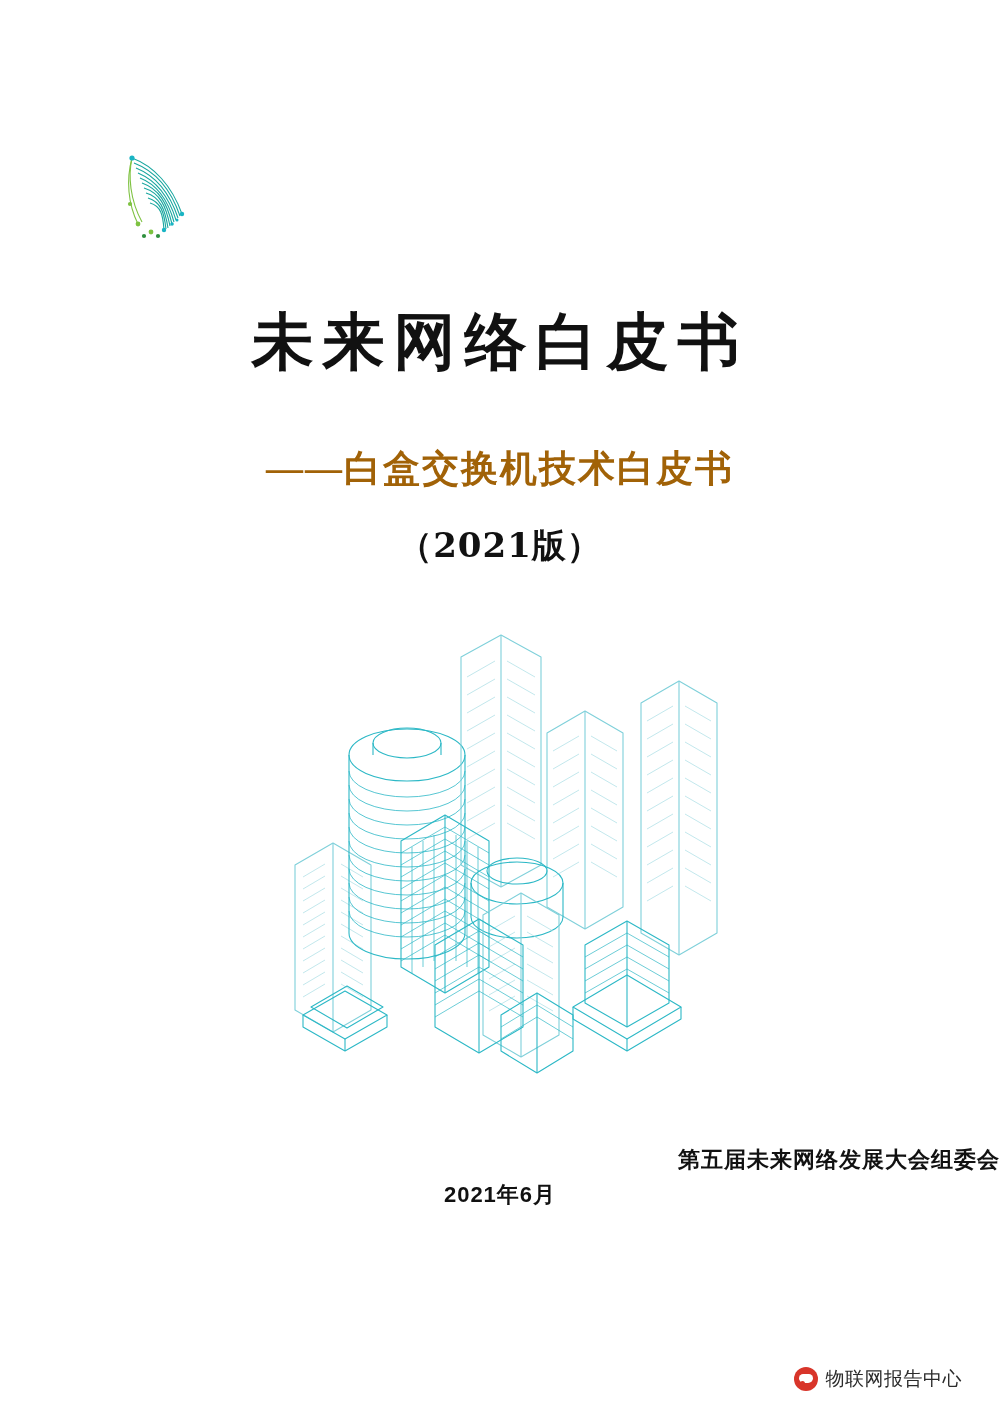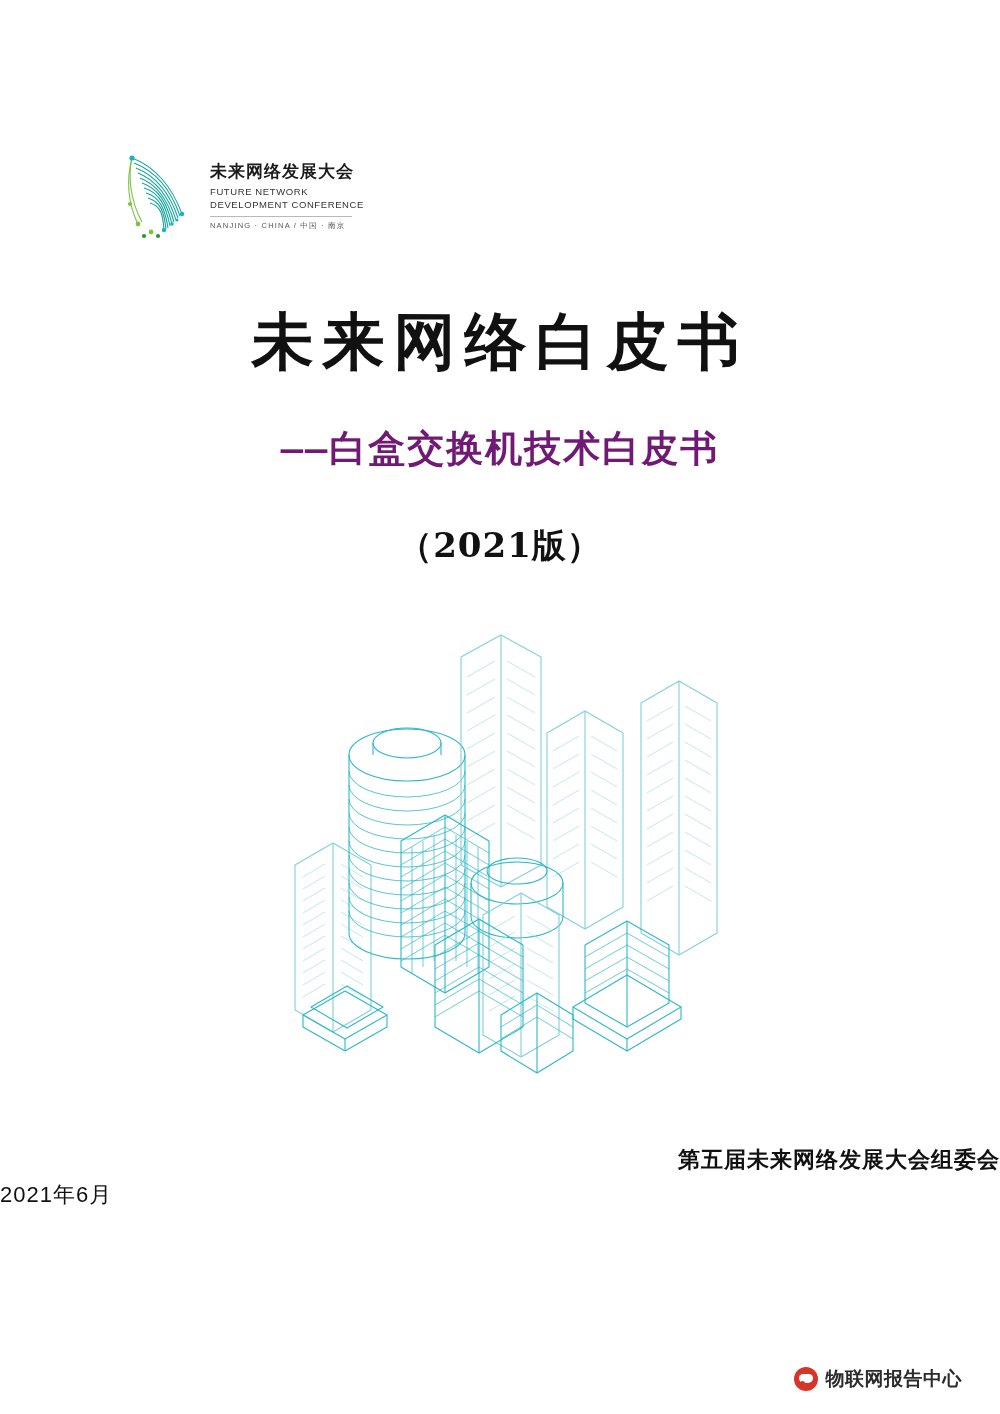--- a/index.html
+++ b/index.html
@@ -80,29 +80,29 @@
     text-align: center;
     font-family: "DejaVu Serif", serif;
     font-size: 62px;
     font-weight: bold;
     letter-spacing: 9px;
     color: #111;
     margin-top: 28px;
   }
   .title-sub {
     position: absolute;
-    top: 424px;
+    top: 444px;
     left: 0;
     width: 100%;
     text-align: center;
-    font-family: Liberation Mono, monospace;
+    font-family: Liberation Serif, serif;
     font-size: 37px;
     font-weight: bold;
     letter-spacing: 2px;
-    color: #701a75;
+    color: #a16207;
   }
   .title-version {
     position: absolute;
     top: 487px;
     left: 0;
     width: 100%;
     text-align: center;
     font-family: "DejaVu Serif", serif;
     font-size: 34px;
     font-weight: bold;
@@ -131,37 +131,37 @@
     font-size: 22px;
     font-weight: bold;
     color: #111;
     letter-spacing: 1px;
   }
   .footer-date {
     position: absolute;
     top: 1180px;
     left: 0;
     width: 100%;
-    text-align: left;
+    text-align: center;
     font-size: 22px;
-    font-weight: normal;
+    font-weight: bold;
     color: #111;
     letter-spacing: 1px;
   }
 
   
   .watermark {
     position: absolute;
     right: 38px;
     bottom: 22px;
     display: flex;
     align-items: center;
     gap: 8px;
     font-size: 19px;
-    font-weight: bold;
+    font-weight: normal;
     color: #2b2b2b;
     letter-spacing: 0.5px;
   }
   .wm-icon {
     width: 24px;
     height: 24px;
     border-radius: 50%;
     background: #d8352a;
     position: relative;
     flex: 0 0 auto;
@@ -221,27 +221,20 @@
       </g>
       <g fill="#2f8f3e">
         <circle cx="20" cy="84" r="2.1"></circle>
         <circle cx="34" cy="84" r="2.1"></circle>
       </g>
       <g fill="#19b4c4">
         <circle cx="48" cy="72" r="1.8"></circle>
         <circle cx="53" cy="68" r="1.5"></circle>
       </g>
     </svg>
-  </div>
-  <div class="logo-text">
-    <div class="logo-cn">未来网络发展大会</div>
-    <div class="logo-en1">FUTURE NETWORK</div>
-    <div class="logo-en2">DEVELOPMENT CONFERENCE</div>
-    <div class="logo-rule"></div>
-    <div class="logo-city">NANJING · CHINA  /  中国 · 南京</div>
   </div>
 </div>
 
 <div class="title-main">未来网络白皮书</div>
 <div class="title-sub">——白盒交换机技术白皮书</div>
 <div class="title-version">（2021版）</div>
 
 <div class="illustration">
   <svg width="500" height="470" viewBox="0 0 500 470" xmlns="http://www.w3.org/2000/svg">
     <g fill="none" stroke="#2cb8c6" stroke-width="1.1" stroke-linejoin="round">

